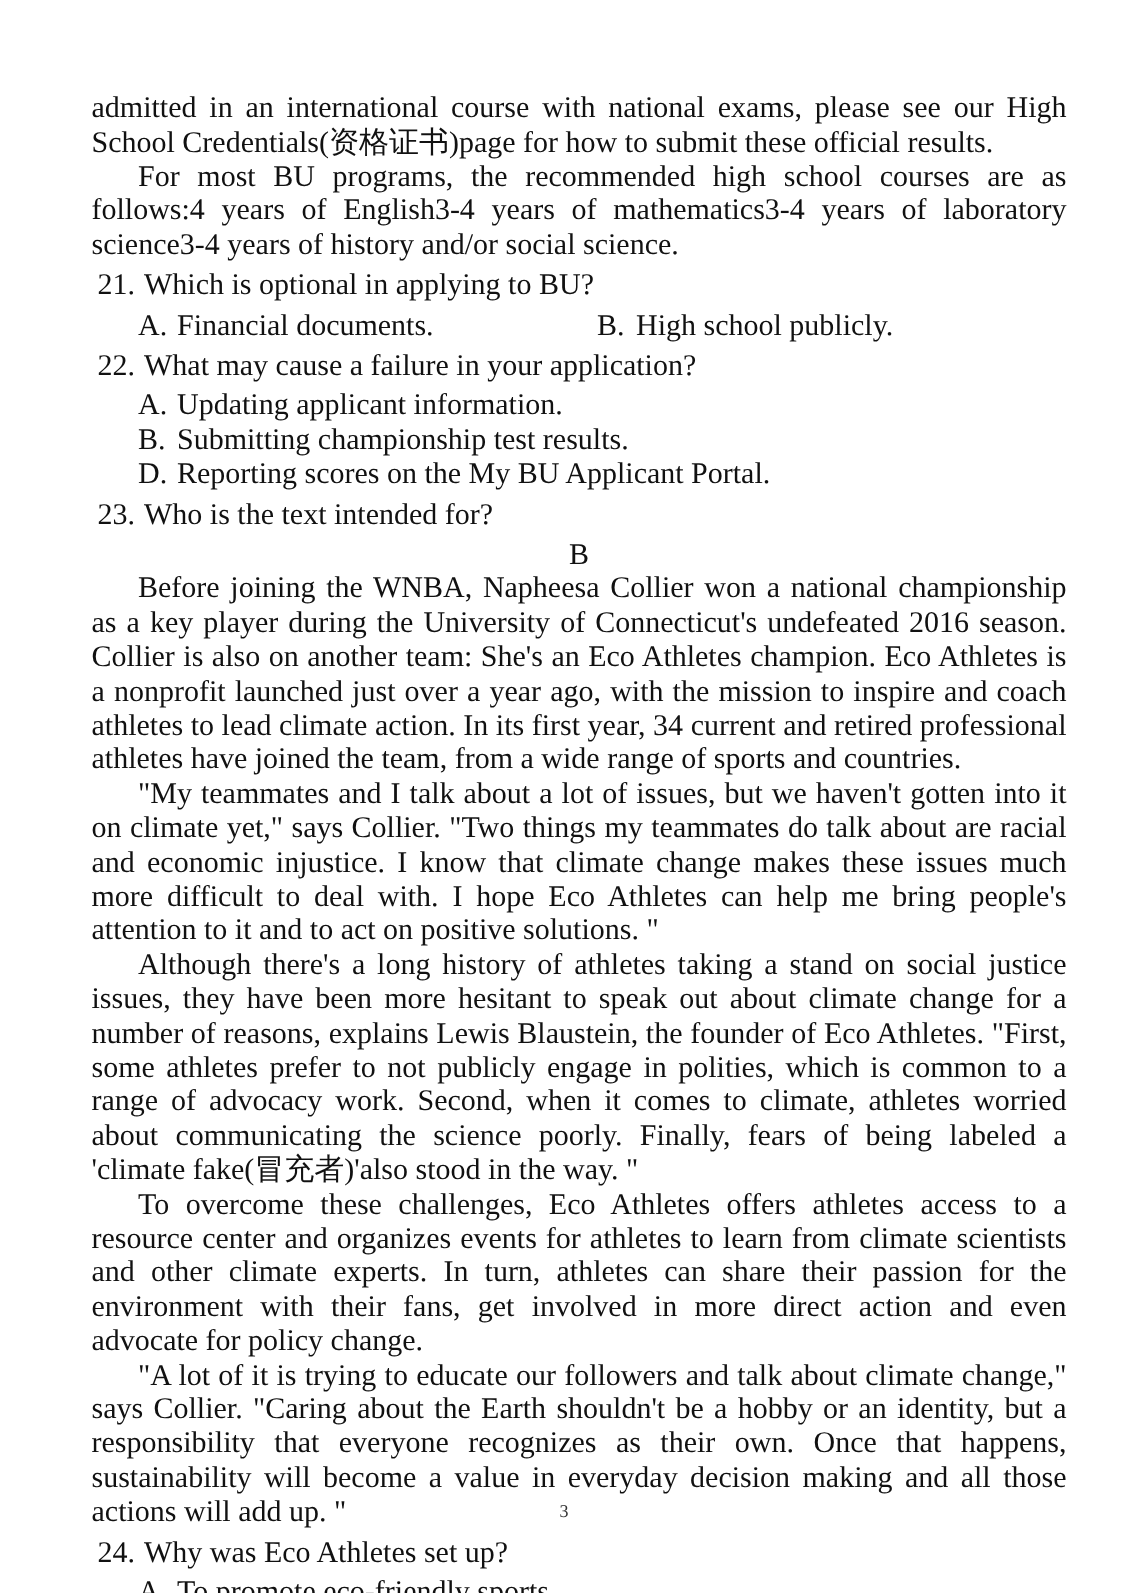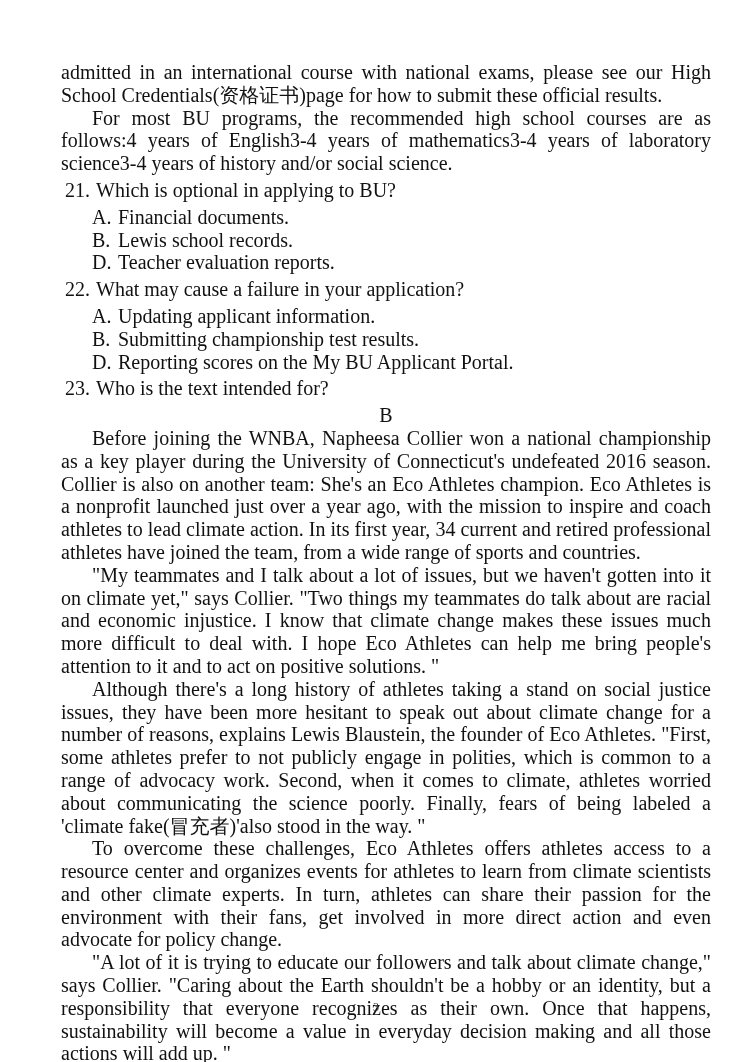--- a/index.html
+++ b/index.html
@@ -4,43 +4,42 @@
 <style>
   html, body { margin: 0; padding: 0; background: #ffffff; }
   body { width: 752px; height: 1062px; position: relative; overflow: hidden;
          font-family: "Liberation Serif", "DejaVu Serif", serif; color: #111; }
   .page { position: absolute; left: 61px; top: 61px; width: 650px; font-size: 20px; line-height: 22.8px; }
   .p { text-align: justify; margin: 0; }
   .ind { text-indent: 31px; }
   .q { margin: 4px; white-space: nowrap; }
   .qnum { display: inline-block; width: 31px; }
   .opts { margin: 0; padding-left: 31px; }
-  .row { display: flex; flex-direction: column; }
+  .row { display: flex; }
   .opt { margin: 0; white-space: nowrap; }
   .row .opt { width: 306px; }
   .lbl { display: inline-block; width: 26px; }
   .center { text-align: center; margin: 0; }
   .pagenum { position: absolute; left: 0; width: 752px; top: 1000px; text-align: center; font-size: 12px; color: #333; }
 </style>
 </head>
 <body>
 
 <div class="page">
   <p class="p">admitted in an international course with national exams, please see our High School Credentials(资格证书)page for how to submit these official results.</p>
   <p class="p ind">For most BU programs, the recommended high school courses are as follows:4 years of English3-4 years of mathematics3-4 years of laboratory science3-4 years of history and/or social science.</p>
 
   <div>
     <p class="q"><span class="qnum">21.</span><span>Which is optional in applying to BU?</span></p>
     <div class="opts">
       <div class="row">
         <p class="opt"><span class="lbl">A.</span><span>Financial documents.</span></p>
-        <p class="opt"><span class="lbl">B.</span><span>Lewis school records.</span></p>
+        <p class="opt"><span class="lbl">B.</span><span>High school publicly.</span></p>
       </div>
       <div class="row">
-        <p class="opt"><span class="lbl">D.</span><span>Teacher evaluation reports.</span></p>
       </div>
     </div>
   </div>
 
   <div>
     <p class="q"><span class="qnum">22.</span><span>What may cause a failure in your application?</span></p>
     <div class="opts">
       <p class="opt"><span class="lbl">A.</span><span>Updating applicant information.</span></p>
       <p class="opt"><span class="lbl">B.</span><span>Submitting championship test results.</span></p>
       <p class="opt"><span class="lbl">D.</span><span>Reporting scores on the My BU Applicant Portal.</span></p>

